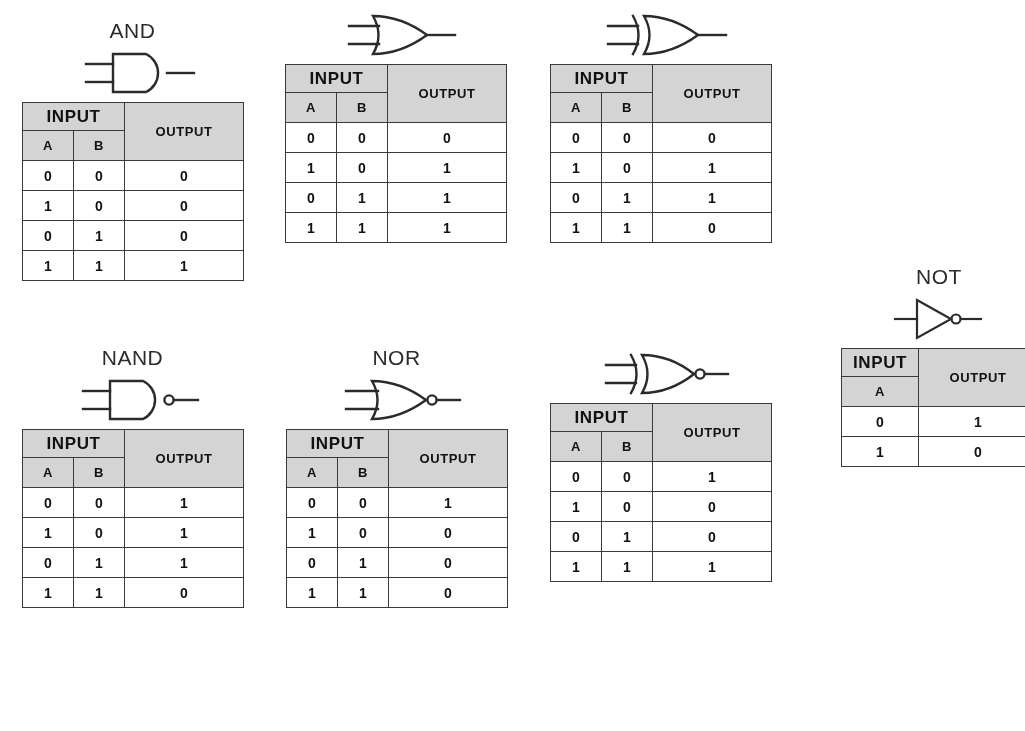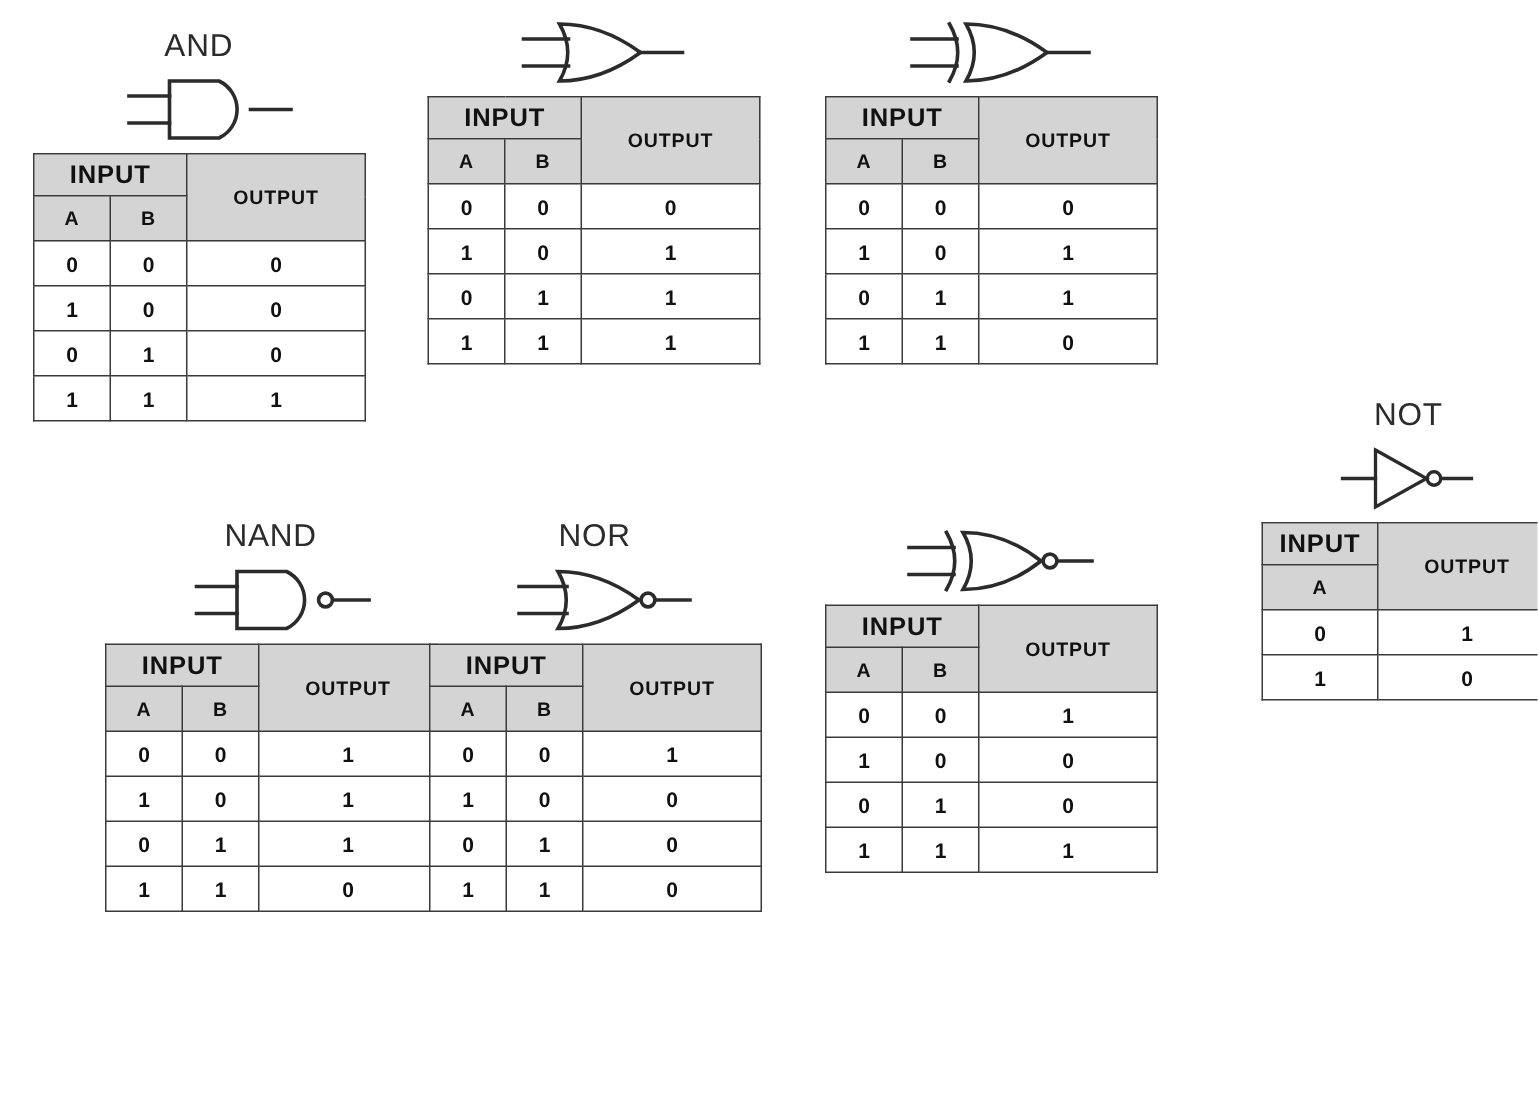--- a/index.html
+++ b/index.html
@@ -264,21 +264,21 @@
           <td>1</td>
         </tr>
       <tr>
           <td>1</td>
           <td>0</td>
         </tr>
     </tbody>
   </table>
 </div>
 
-<div class="gate-block" style="left:22px; top:345px; width:221px;margin-left:48px;">
+<div class="gate-block" style="left:22px; top:345px; width:221px;">
   <div class="gate-title">NAND</div>
   <div class="gate-symbol">
     <svg width="150" height="58" viewBox="0 0 150 58">
       <g fill="none" stroke="#2b2b2b" stroke-width="2.4" stroke-linecap="square">
         <path d="M52 10 L85 10 A21 21 0 0 1 85 48 L52 48 Z"></path>
         <circle cx="111" cy="29" r="4.6"></circle>
         <line x1="25" y1="20" x2="52" y2="20"></line>
         <line x1="25" y1="38" x2="52" y2="38"></line>
         <line x1="116" y1="29" x2="140" y2="29"></line>
       </g>

